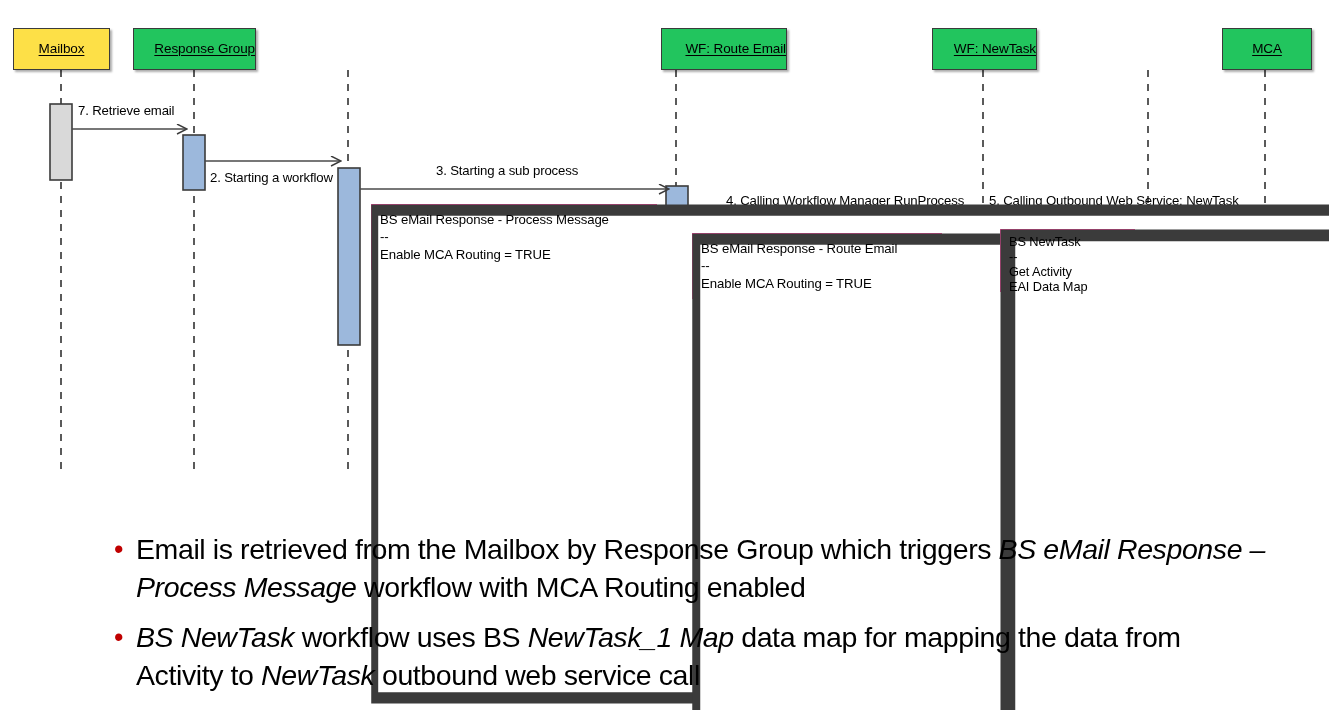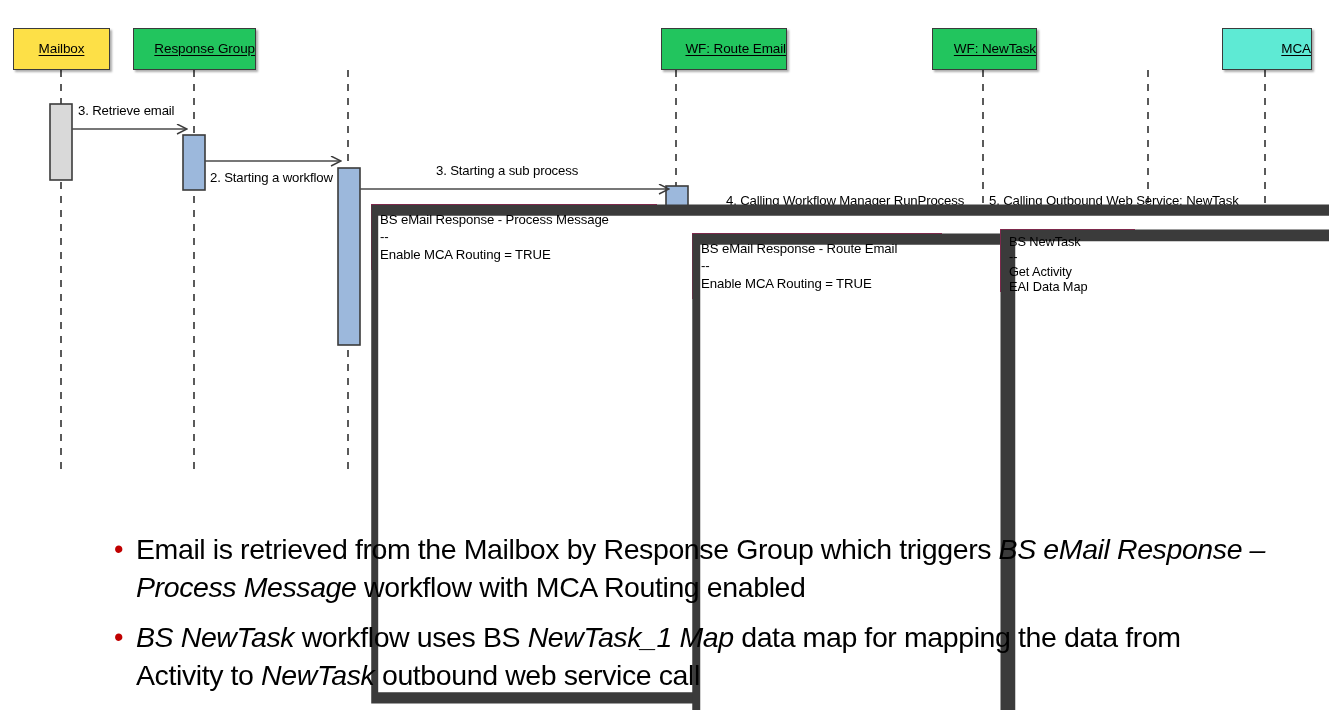--- a/index.html
+++ b/index.html
@@ -46,27 +46,27 @@
   .participant .plabel {
     font-size: 13.5px;
     line-height: 1.1;
     text-decoration: underline;
     text-underline-offset: 2px;
     white-space: nowrap;
     letter-spacing: -0.1px;
   }
   .p-grey  { background: #fde047; }
   .p-blue  { background: #22c55e; justify-content: flex-end; }
-  .p-red   { background: #5eead4; justify-content: flex-end; }
+  .p-red   { background: #22c55e; }
 
   
   .note {
     position: absolute;
     box-sizing: border-box;
-    background: #be185d;
+    background: #ec4899;
   }
   .note .note-bg {
     position: absolute;
     left: 0; top: 0;
     width: 100%; height: 100%;
   }
   .note .note-text {
     position: relative;
     padding: 7px 9px 6px 9px;
     font-size: 13.2px;
@@ -174,21 +174,21 @@
 
   <div class="participant p-blue" style="left:932px; top:28px; width:105px; height:42px;">
     <span class="plabel">WF: NewTask</span>
   </div>
 
 
   <div class="participant p-red" style="left:1222px; top:28px; width:90px; height:42px;">
     <span class="plabel">MCA</span>
   </div>
 
-  <div class="msg-label" style="left:78px; top:104px;">3. Retrieve email</div>
+  <div class="msg-label" style="left:78px; top:104px;">7. Retrieve email</div>
   <div class="msg-label" style="left:210px; top:135px;margin-top:36px;">2. Starting a workflow</div>
   <div class="msg-label" style="left:436px; top:164px;">3. Starting a sub process</div>
   <div class="msg-label" style="left:705px; top:194px;margin-left:21px;">4. Calling Workflow Manager RunProcess</div>
   <div class="msg-label" style="left:989px; top:194px;">5. Calling Outbound Web Service: NewTask</div>
   <div class="msg-label" style="left:1022px; top:313px;">6. Response: NewTaskResponse</div>
 
   <div class="note" style="left:371px; top:204px; width:286px; height:66px;">
     <svg class="note-bg" viewBox="0 0 286 66" preserveAspectRatio="none">
       <path d="M0.8,0.8 H268 L285.2,18 V65.2 H0.8 Z" fill="#ffffff" stroke="#3b3b3b" stroke-width="1.5"></path>
       <path d="M268,0.8 V18 H285.2" fill="none" stroke="#3b3b3b" stroke-width="1.5"></path>

